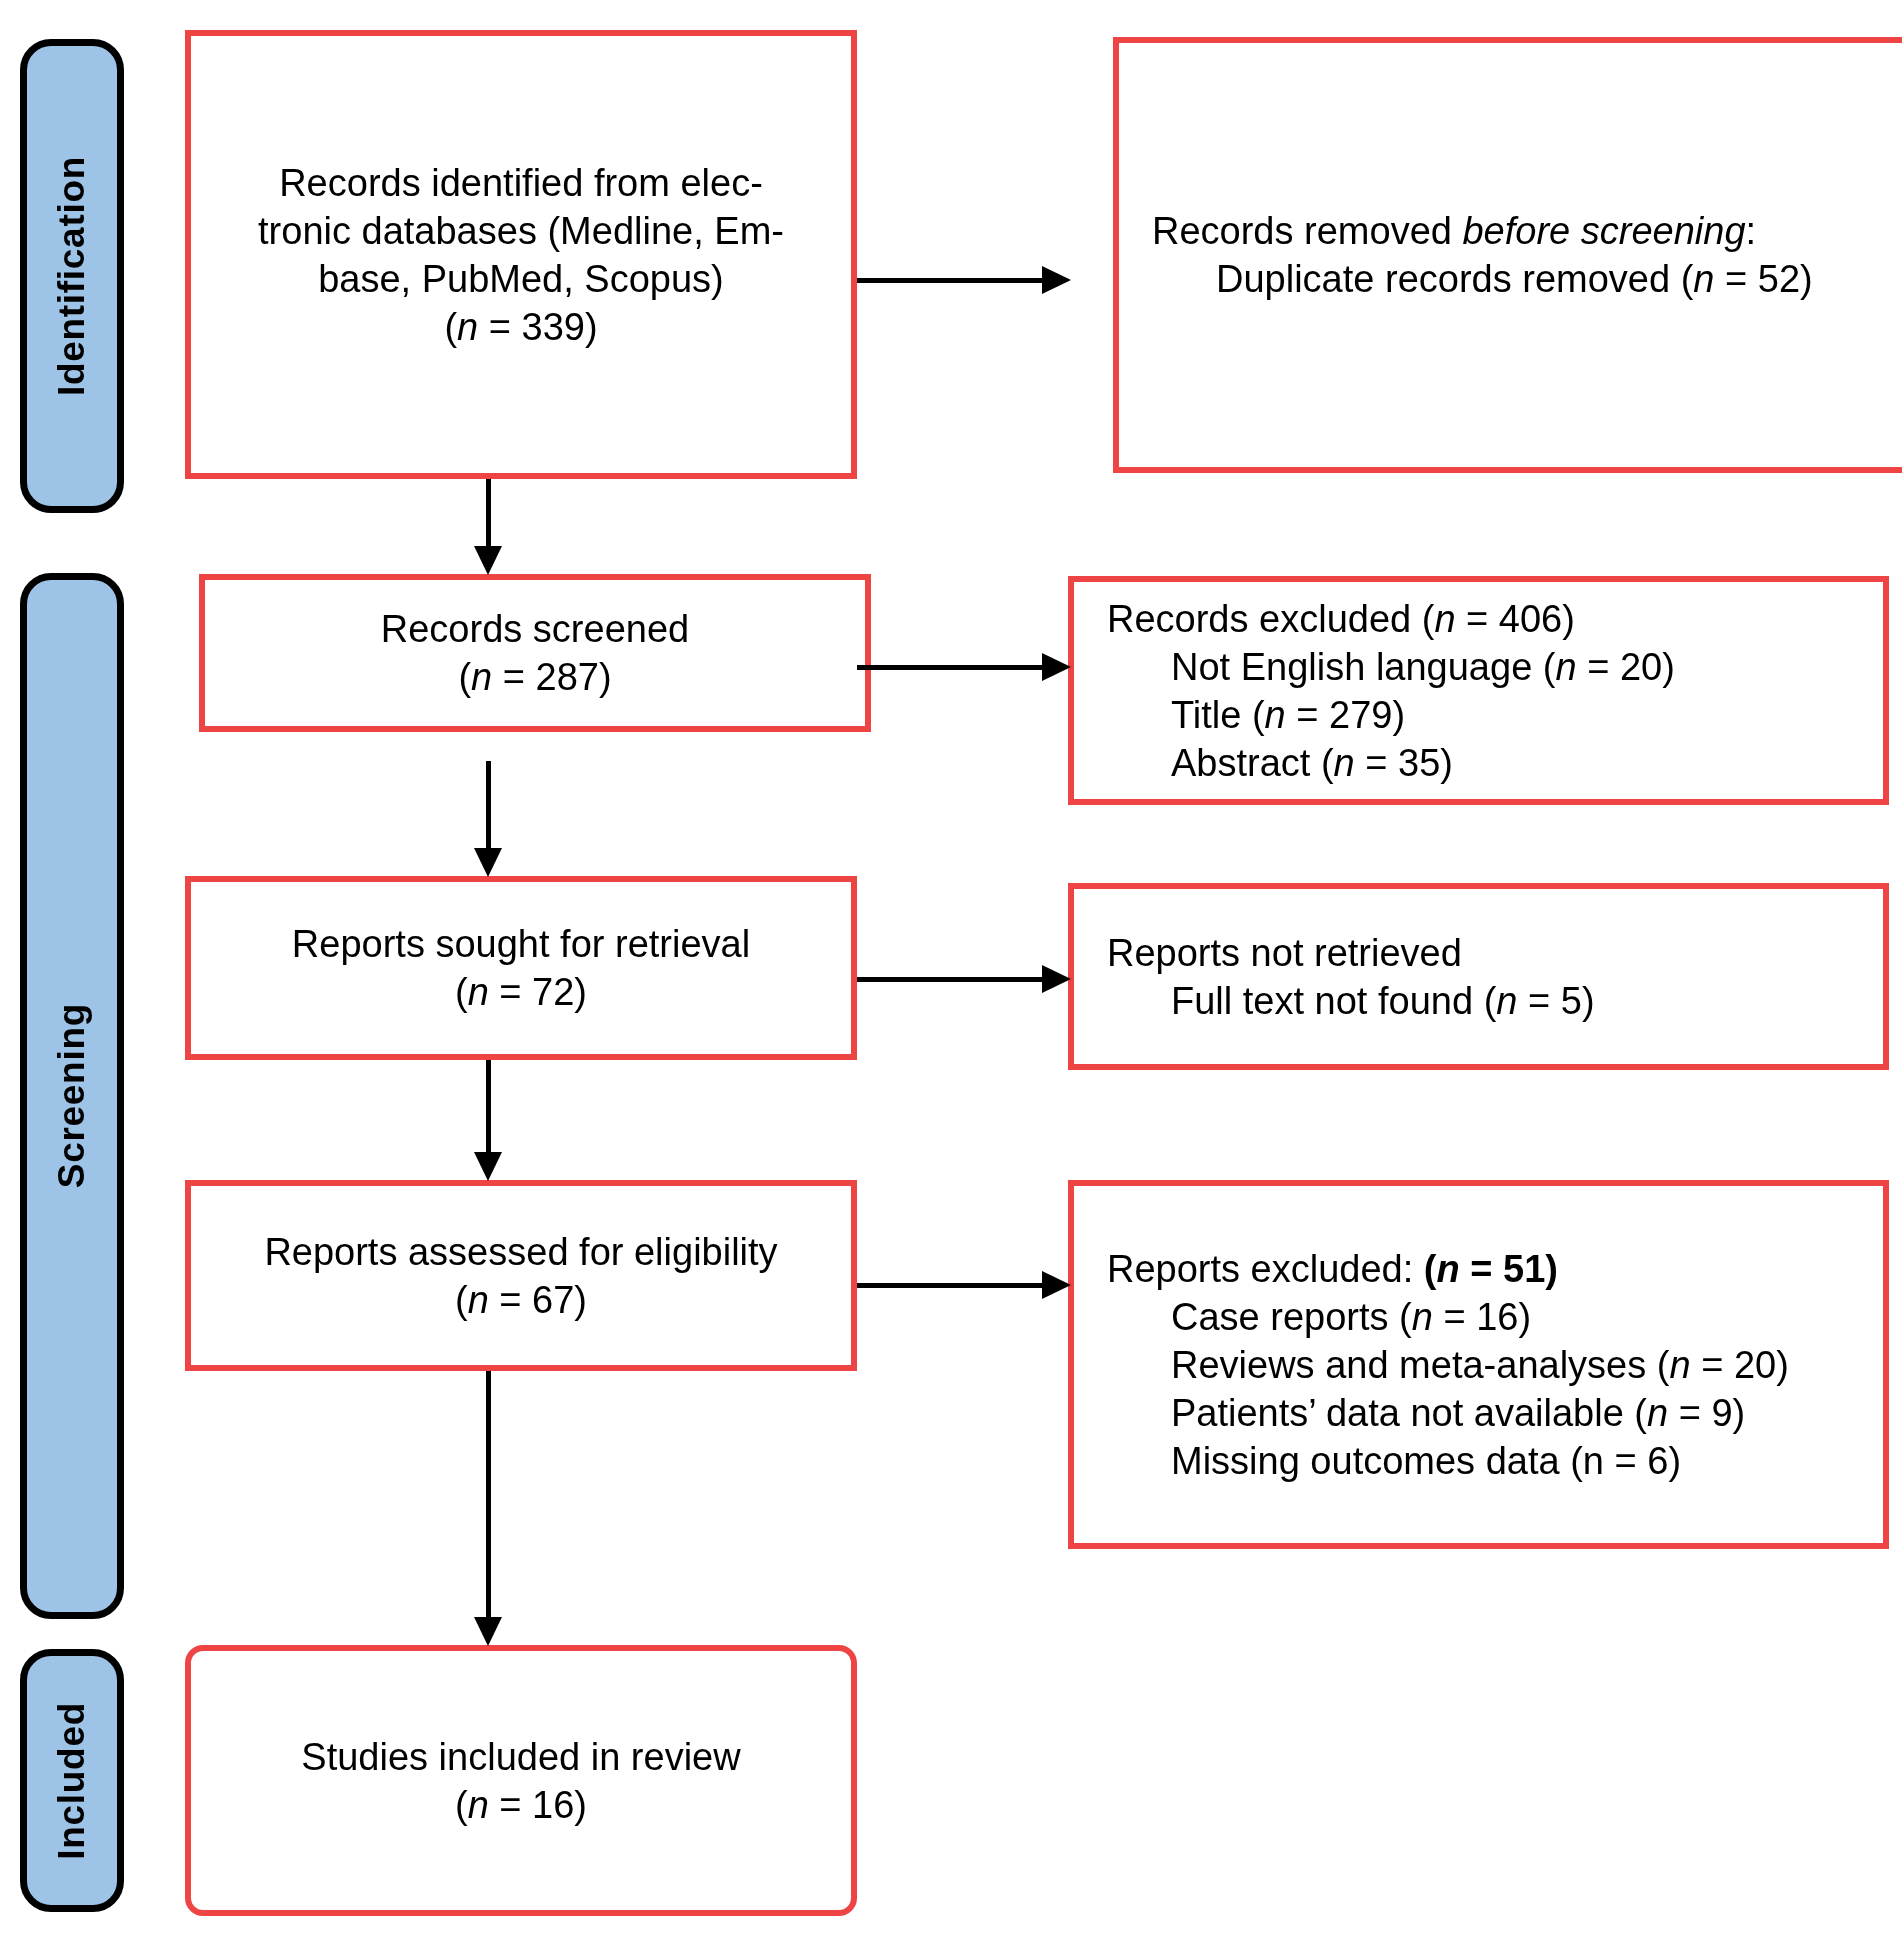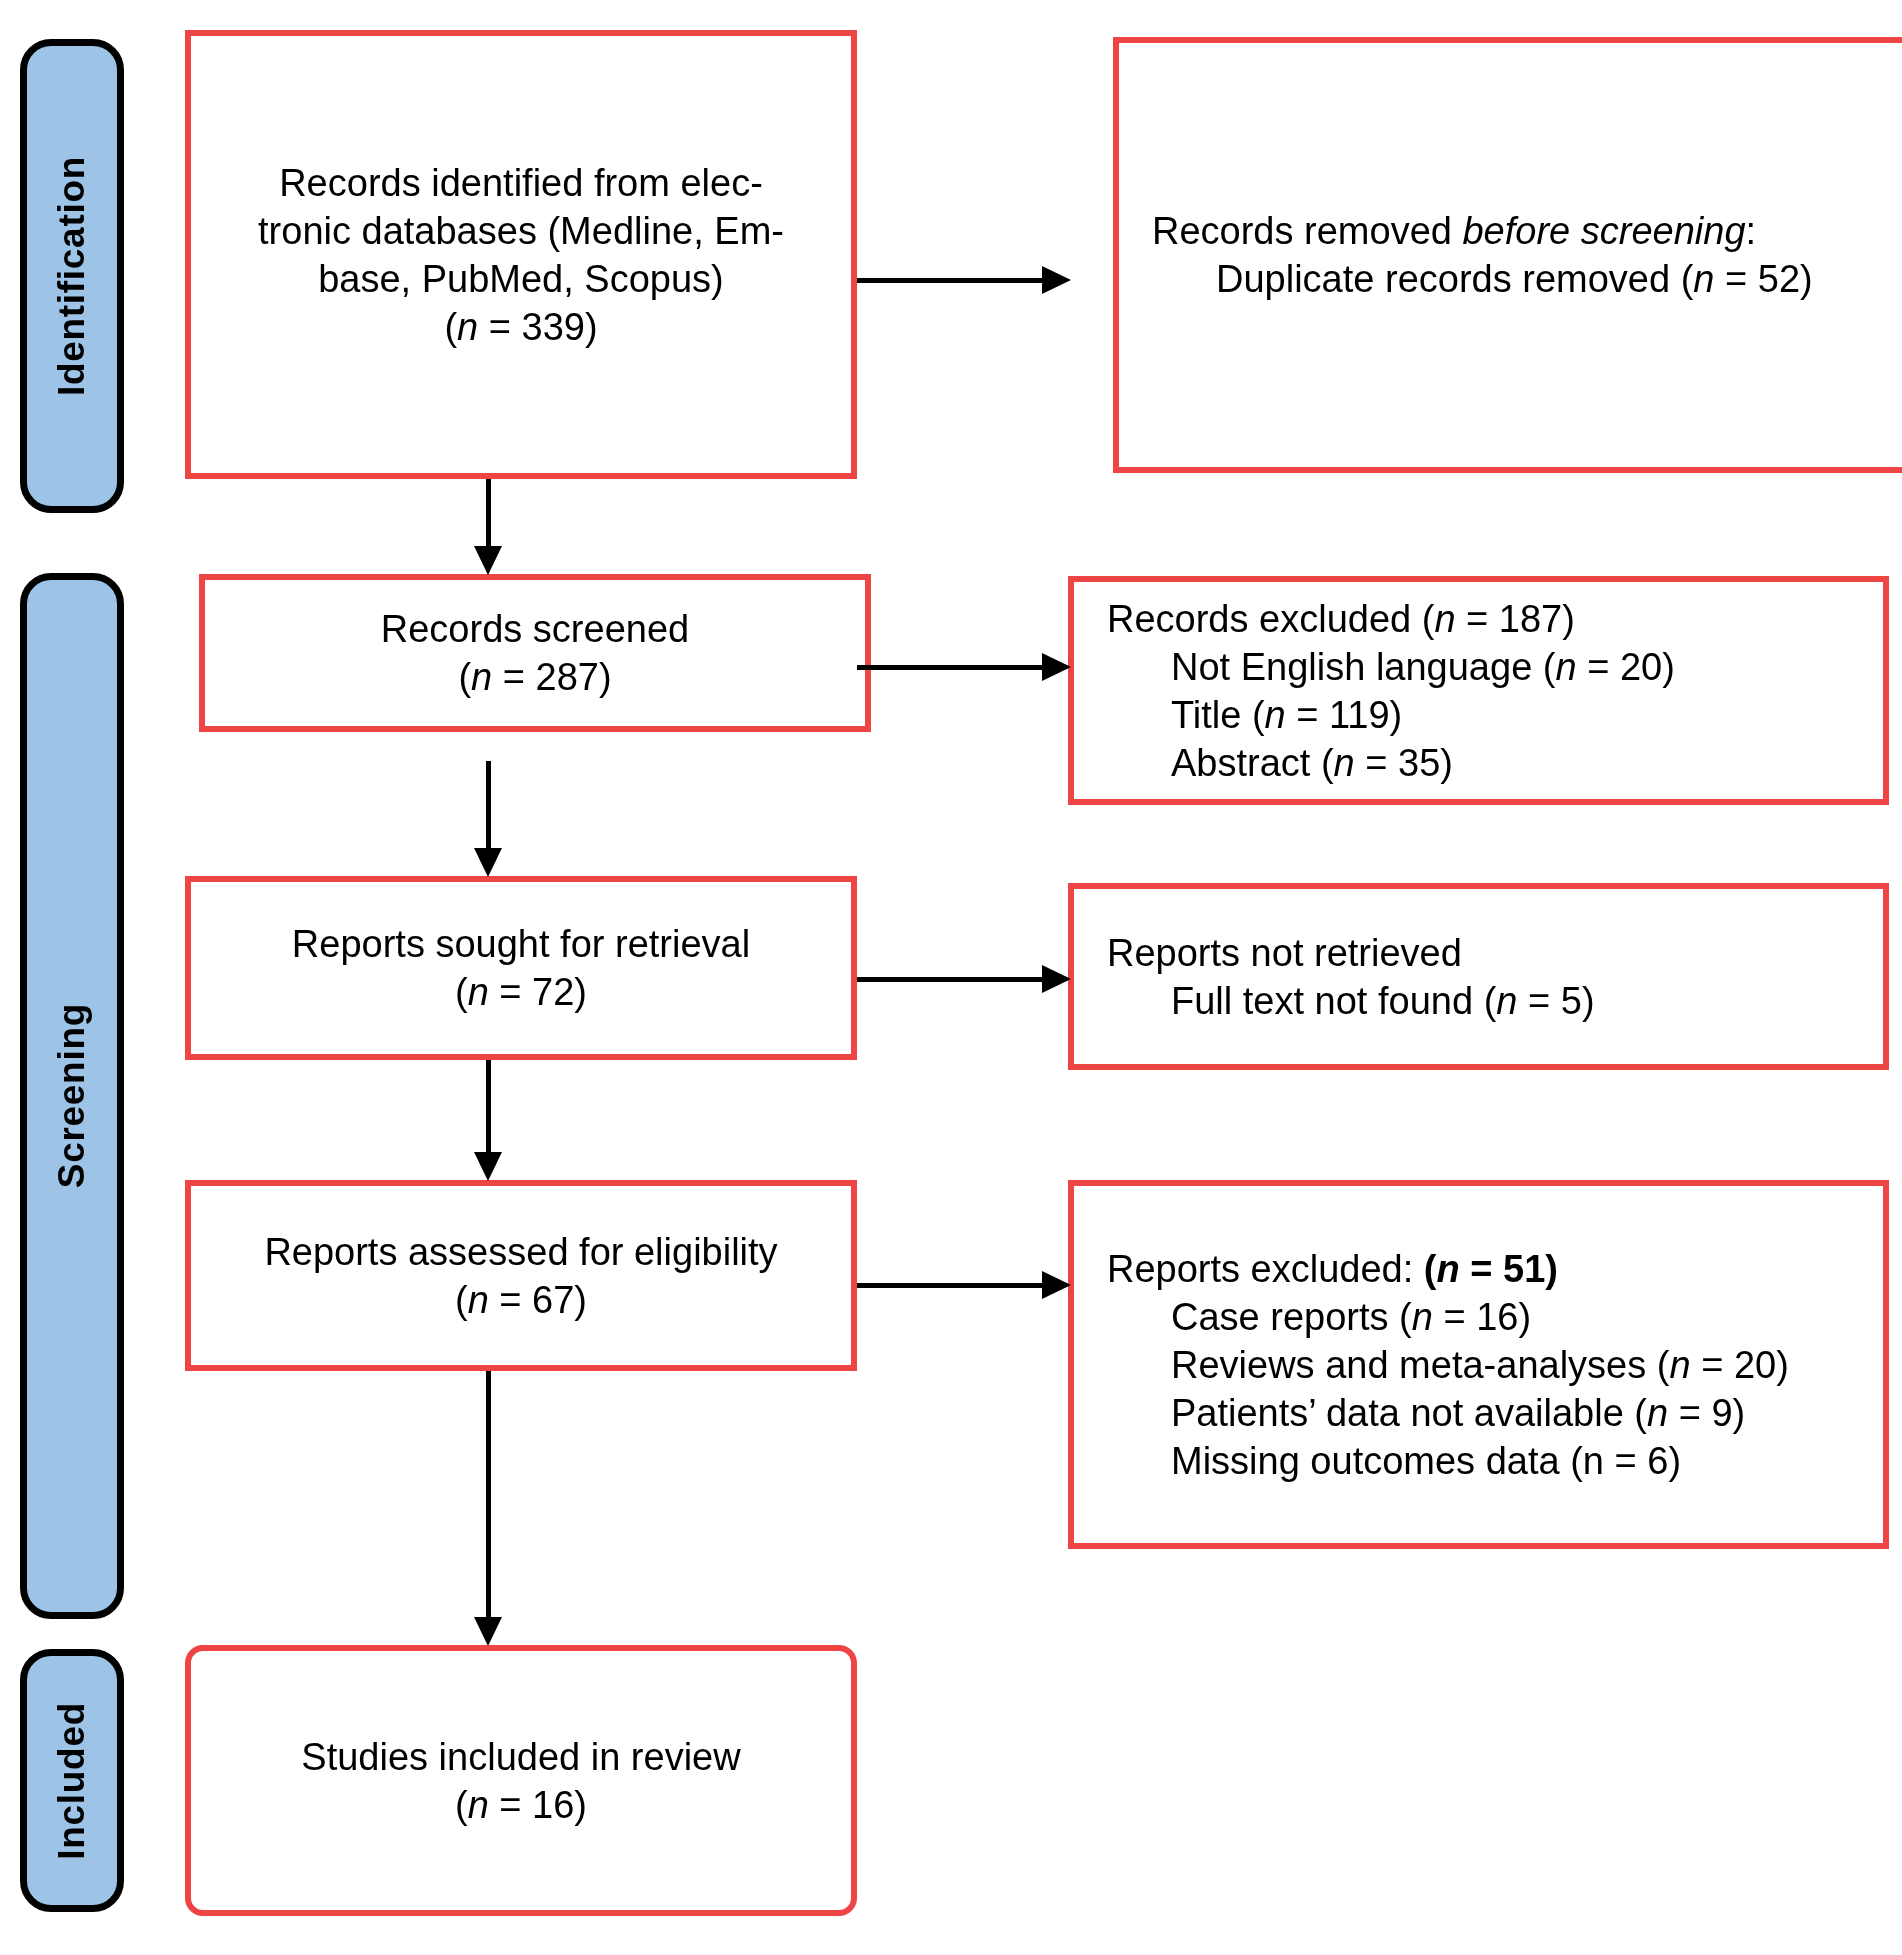--- a/index.html
+++ b/index.html
@@ -107,23 +107,23 @@
       <div class="line"><span>Studies included in review</span></div>
       <div class="line"><span>(</span><span style="font-style: italic;">n</span><span> = 16)</span></div>
     </div>
 
   <div class="box left" style="left:1068px; top:37px; width:821px; height:436px;margin-left:45px;">
       <div class="line"><span>Records removed </span><span style="font-style: italic;">before screening</span><span>:</span></div>
       <div class="line indent"><span>Duplicate records removed (</span><span style="font-style: italic;">n</span><span> = 52)</span></div>
     </div>
 
   <div class="box left" style="left:1068px; top:576px; width:821px; height:229px;">
-      <div class="line"><span>Records excluded (</span><span style="font-style: italic;">n</span><span> = 187)</span></div>
+      <div class="line"><span>Records excluded (</span><span style="font-style: italic;">n</span><span> = 406)</span></div>
       <div class="line indent"><span>Not English language (</span><span style="font-style: italic;">n</span><span> = 20)</span></div>
-      <div class="line indent"><span>Title (</span><span style="font-style: italic;">n</span><span> = 119)</span></div>
+      <div class="line indent"><span>Title (</span><span style="font-style: italic;">n</span><span> = 279)</span></div>
       <div class="line indent"><span>Abstract (</span><span style="font-style: italic;">n</span><span> = 35)</span></div>
     </div>
 
   <div class="box left" style="left:1068px; top:883px; width:821px; height:187px;">
       <div class="line"><span>Reports not retrieved</span></div>
       <div class="line indent"><span>Full text not found (</span><span style="font-style: italic;">n</span><span> = 5)</span></div>
     </div>
 
   <div class="box left" style="left:1068px; top:1180px; width:821px; height:369px;">
       <div class="line"><span>Reports excluded: </span><span style="font-weight: bold;">(</span><span style="font-style: italic; font-weight: bold;">n</span><span style="font-weight: bold;"> = 51)</span></div>

